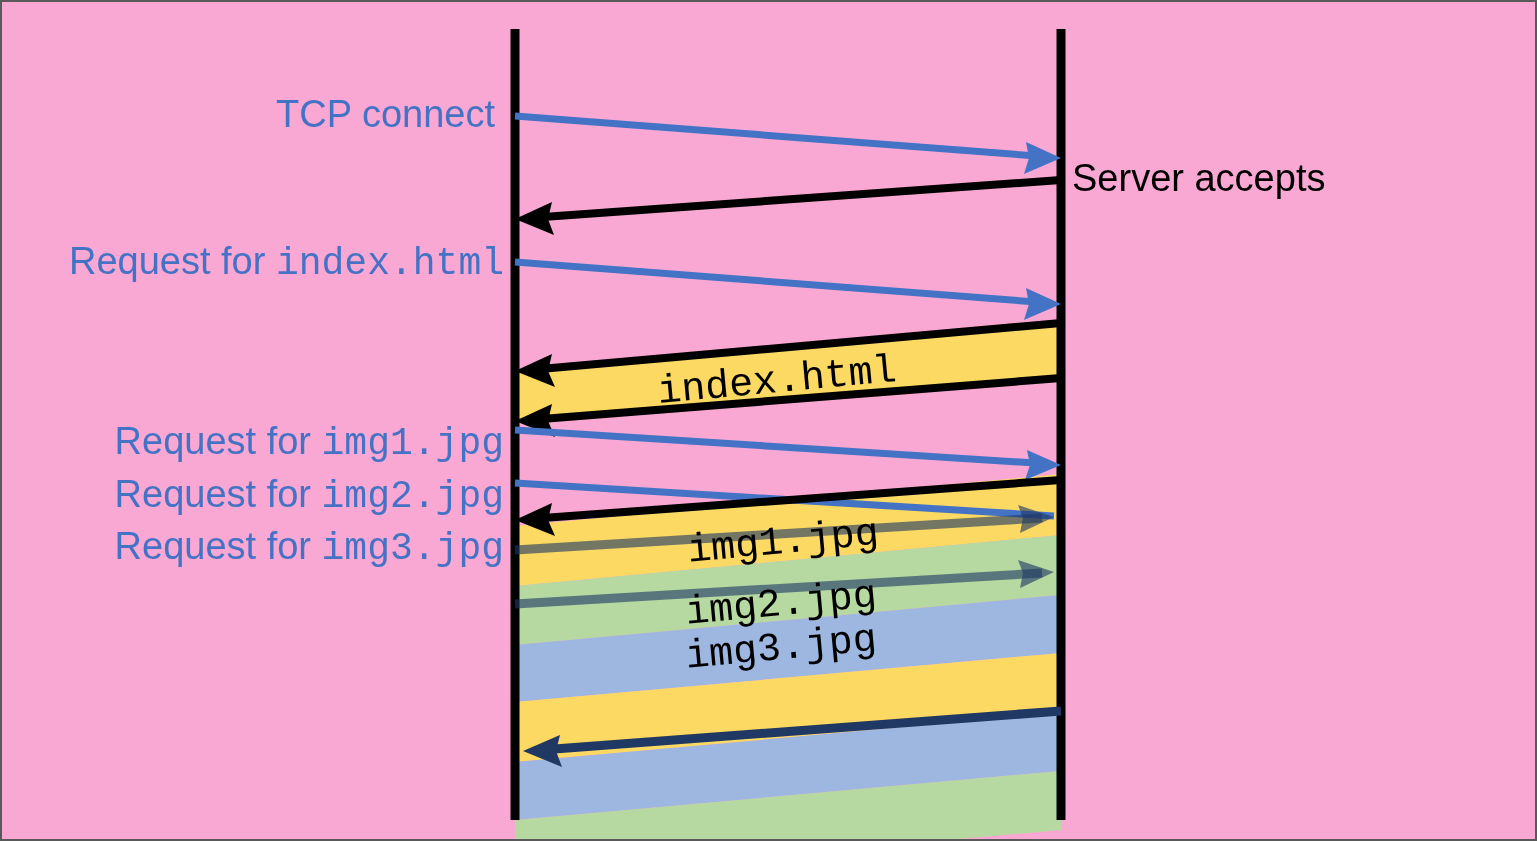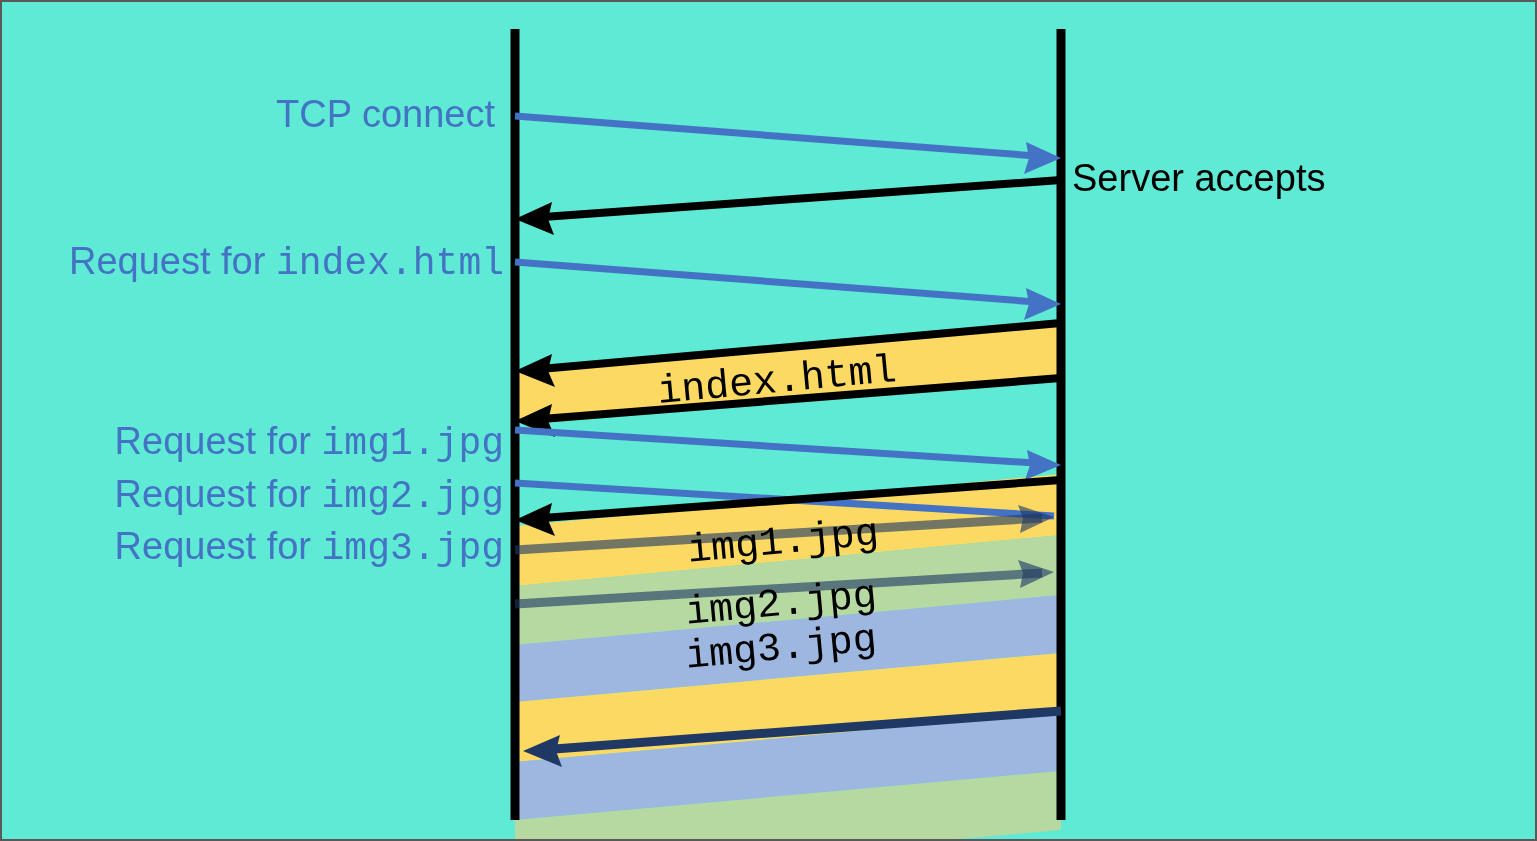--- a/index.html
+++ b/index.html
@@ -4,21 +4,21 @@
 <style>
   html, body {
     margin: 0;
     padding: 0;
     background: #ffffff;
   }
   #slide {
     position: relative;
     width: 1537px;
     height: 841px;
-    background: #5eead4;
+    background: #f9a8d4;
     box-sizing: border-box;
     border: 2px solid #595959;
     overflow: hidden;
     font-family: "Liberation Sans", sans-serif;
   }
   #diagram {
     position: absolute;
     left: 0;
     top: 0;
     width: 1537px;

